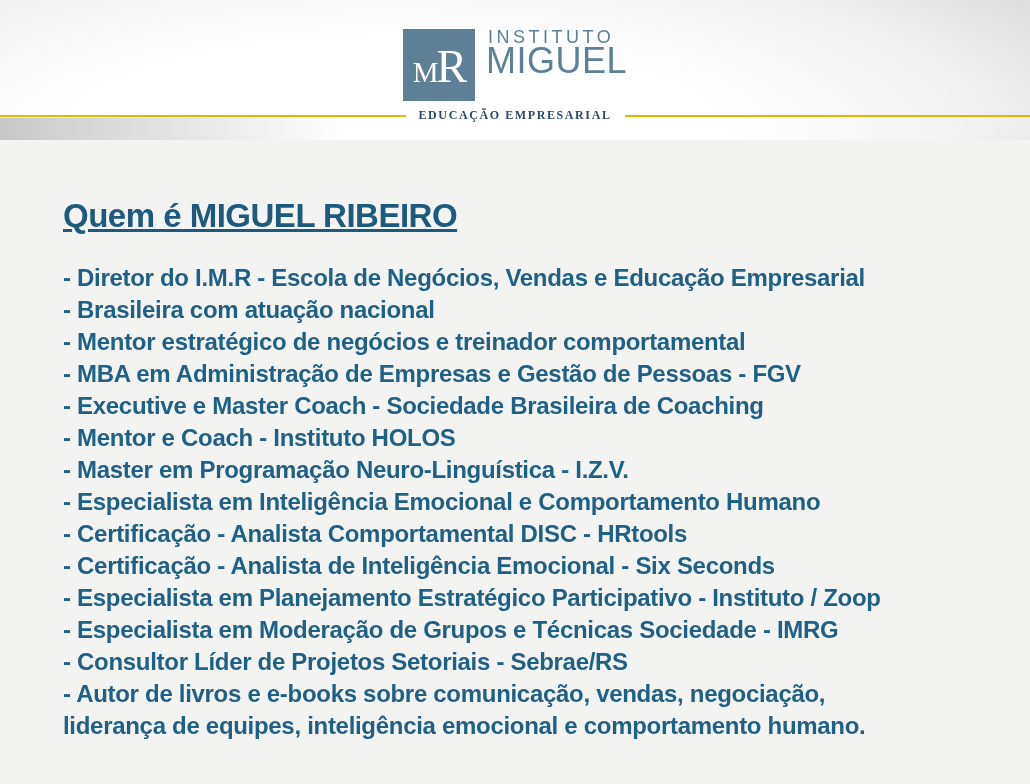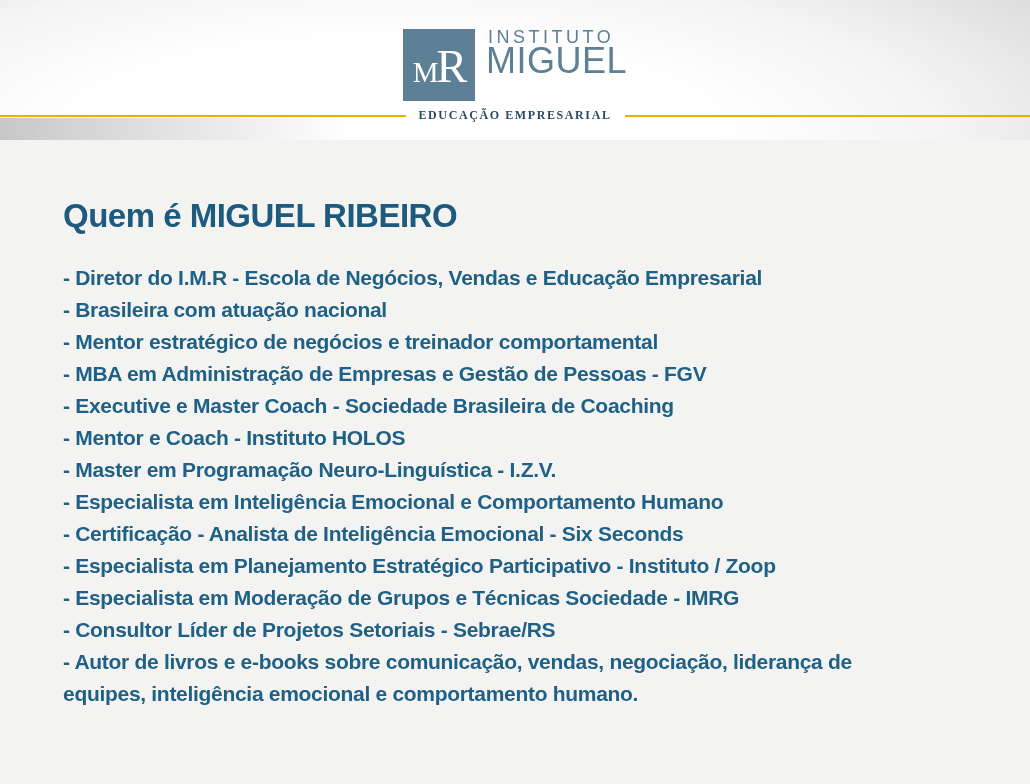--- a/index.html
+++ b/index.html
@@ -53,26 +53,27 @@
     font-size:12px;letter-spacing:1.6px;color:var(--tagline-text);
     white-space:nowrap;padding:0 1px;
   }
 
   
   .content{padding:57px 60px 0 63px;}
   .page-title{
     margin:0 0 27px 0;
     font-size:33px;font-weight:bold;letter-spacing:-0.5px;
     color:var(--heading-text);
+    text-decoration:underline;
   }
   .credentials{
     list-style:none;margin:0;padding:0;max-width:830px;
   }
   .credentials li{
-    font-size:21px;line-height:32px;font-weight:bold;
+    font-size:24px;line-height:32px;font-weight:bold;
     letter-spacing:-0.3px;color:var(--list-text);
   }
 </style>
 </head>
 <body>
 
 <div class="page">
 
   <header class="site-header">
 
@@ -101,20 +102,21 @@
     <h1 class="page-title">Quem é MIGUEL RIBEIRO</h1>
     <ul class="credentials">
       <li>- Diretor do I.M.R - Escola de Negócios, Vendas e Educação Empresarial</li>
       <li>- Brasileira com atuação nacional</li>
       <li>- Mentor estratégico de negócios e treinador comportamental</li>
       <li>- MBA em Administração de Empresas e Gestão de Pessoas - FGV</li>
       <li>- Executive e Master Coach - Sociedade Brasileira de Coaching</li>
       <li>- Mentor e Coach - Instituto HOLOS</li>
       <li>- Master em Programação Neuro-Linguística - I.Z.V.</li>
       <li>- Especialista em Inteligência Emocional e Comportamento Humano</li>
+      <li>- Certificação - Analista Comportamental DISC - HRtools</li>
       <li>- Certificação - Analista de Inteligência Emocional - Six Seconds</li>
       <li>- Especialista em Planejamento Estratégico Participativo - Instituto / Zoop</li>
       <li>- Especialista em Moderação de Grupos e Técnicas Sociedade - IMRG</li>
       <li>- Consultor Líder de Projetos Setoriais - Sebrae/RS</li>
       <li>- Autor de livros e e-books sobre comunicação, vendas, negociação, liderança de equipes, inteligência emocional e comportamento humano.</li>
     </ul>
   </main>
 
 </div>
 

